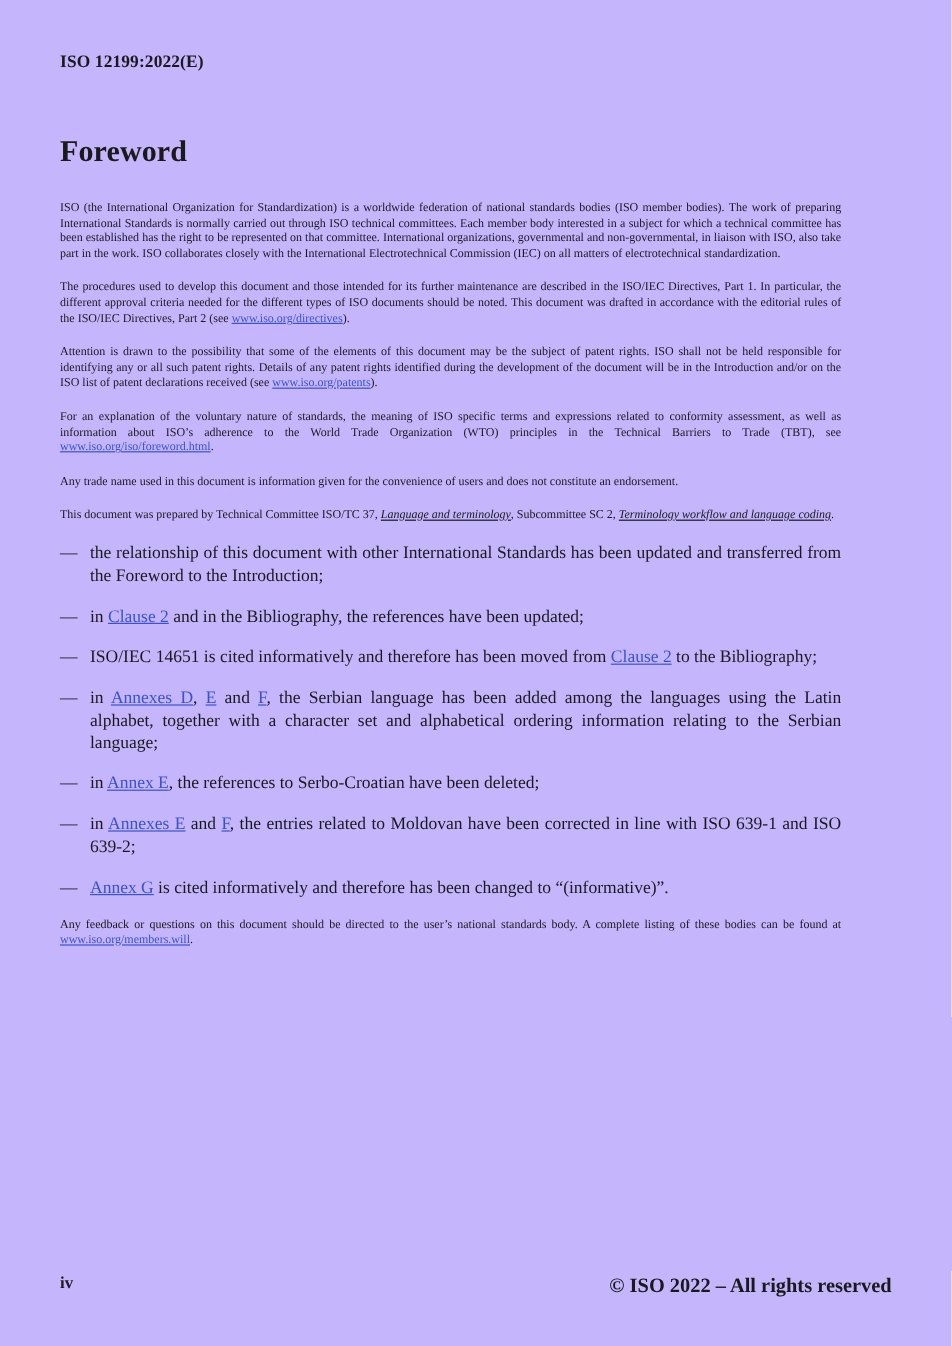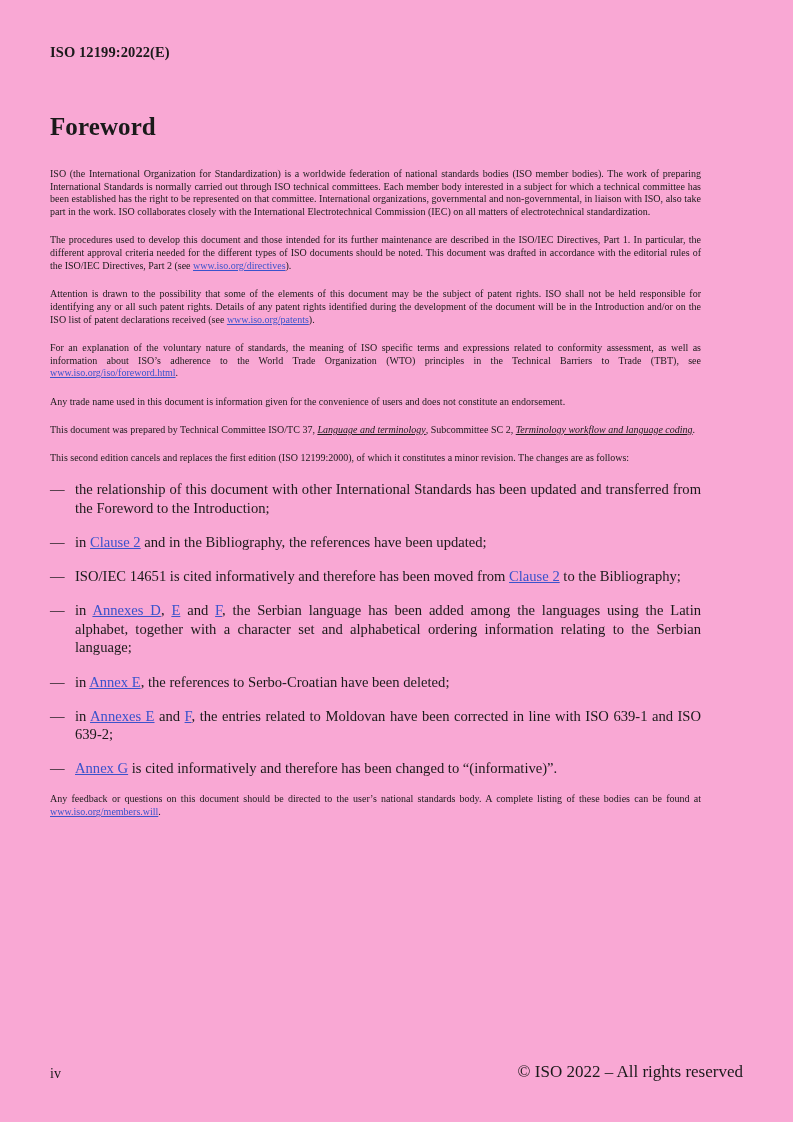--- a/index.html
+++ b/index.html
@@ -9,21 +9,21 @@
   }
   body {
     font-family: "Liberation Serif", "DejaVu Serif", serif;
     color: #1a1a1a;
   }
   .page {
     position: relative;
     width: 793px;
     height: 1122px;
     margin: 0 auto;
-    background: #f9a8d4;
+    background: #c4b5fd;
     overflow: hidden;
     box-sizing: border-box;
   }
   .content {
     position: absolute;
     left: 50px;
     top: 44px;
     width: 651px;
   }
   .doc-ref {
@@ -87,22 +87,23 @@
     font-style: italic;
     text-decoration: underline;
   }
   .footer {
     position: absolute;
     left: 50px;
     right: 50px;
     bottom: 40px;
     display: flex;
     justify-content: space-between;
-    align-items: flex-end;
+    align-items: flex-start;
     font-size: 13.5px;
+    font-weight: bold;
   }
   .footer .pg {
     font-size: 14px;
   }
   .footer .cr {
     font-size: 17px;
   }
 </style>
 </head>
 <body>
@@ -122,21 +123,20 @@
       <p class="para"><span>The procedures used to develop this document and those intended for its further maintenance are described in the ISO/IEC Directives, Part 1. In particular, the different approval criteria needed for the different types of ISO documents should be noted. This document was drafted in accordance with the editorial rules of the ISO/IEC Directives, Part 2 (see </span><a class="lnk" href="#">www.iso.org/directives</a><span>).</span></p>
 
       <p class="para"><span>Attention is drawn to the possibility that some of the elements of this document may be the subject of patent rights. ISO shall not be held responsible for identifying any or all such patent rights. Details of any patent rights identified during the development of the document will be in the Introduction and/or on the ISO list of patent declarations received (see </span><a class="lnk" href="#">www.iso.org/patents</a><span>).</span></p>
 
       <p class="para"><span>For an explanation of the voluntary nature of standards, the meaning of ISO specific terms and expressions related to conformity assessment, as well as information about ISO’s adherence to the World Trade Organization (WTO) principles in the Technical Barriers to Trade (TBT), see </span><a class="lnk" href="#">www.iso.org/iso/foreword.html</a><span>.</span></p>
 
       <p class="para">Any trade name used in this document is information given for the convenience of users and does not constitute an endorsement.</p>
 
       <p class="para"><span>This document was prepared by Technical Committee ISO/TC 37, </span><span class="ital">Language and terminology</span><span>, Subcommittee SC 2, </span><span class="ital">Terminology workflow and language coding</span><span>.</span></p>
 
-      <p class="para">This second edition cancels and replaces the first edition (ISO 12199:2000), of which it constitutes a minor revision. The changes are as follows:</p>
 
       <div class="list-block">
           <div class="list-item"><span class="dash">—</span><span>the relationship of this document with other International Standards has been updated and transferred from the Foreword to the Introduction;</span></div>
           <div class="list-item"><span class="dash">—</span><span>in </span><a class="xref" href="#">Clause 2</a><span> and in the Bibliography, the references have been updated;</span></div>
           <div class="list-item"><span class="dash">—</span><span>ISO/IEC 14651 is cited informatively and therefore has been moved from </span><a class="xref" href="#">Clause 2</a><span> to the Bibliography;</span></div>
           <div class="list-item"><span class="dash">—</span><span>in </span><a class="xref" href="#">Annexes D</a><span>, </span><a class="xref" href="#">E</a><span> and </span><a class="xref" href="#">F</a><span>, the Serbian language has been added among the languages using the Latin alphabet, together with a character set and alphabetical ordering information relating to the Serbian language;</span></div>
           <div class="list-item"><span class="dash">—</span><span>in </span><a class="xref" href="#">Annex E</a><span>, the references to Serbo-Croatian have been deleted;</span></div>
           <div class="list-item"><span class="dash">—</span><span>in </span><a class="xref" href="#">Annexes E</a><span> and </span><a class="xref" href="#">F</a><span>, the entries related to Moldovan have been corrected in line with ISO 639-1 and ISO 639-2;</span></div>
           <div class="list-item"><span class="dash">—</span><a class="xref" href="#">Annex G</a><span> is cited informatively and therefore has been changed to “(informative)”.</span></div>
         </div>

